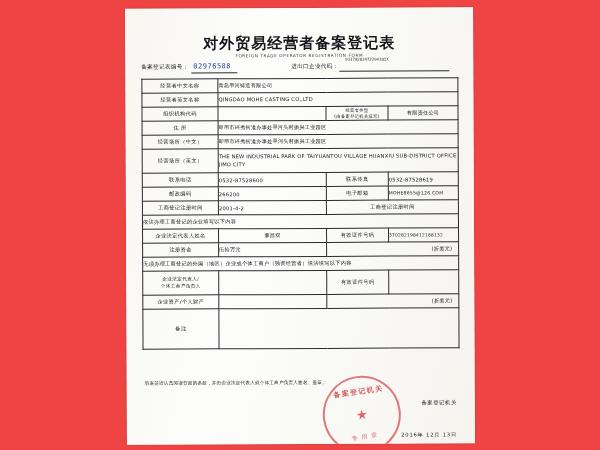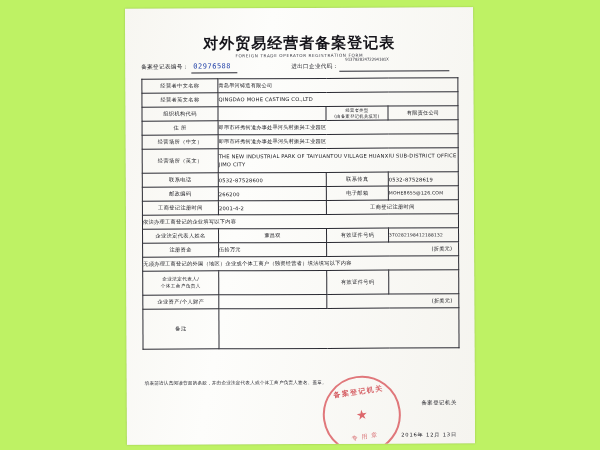--- a/index.html
+++ b/index.html
@@ -10,21 +10,21 @@
   body {
     width: 600px;
     height: 450px;
     overflow: hidden;
     font-family: "DejaVu Sans", "Liberation Sans", sans-serif;
   }
   #page {
     position: relative;
     width: 600px;
     height: 450px;
-    background: #bef264;
+    background: #ef4444;
   }
   
   #paper {
     position: absolute;
     left: 126px;
     top: 8px;
     width: 348px;
     height: 436px;
     background: #fdfdfa;
     box-shadow: 0 0 2px rgba(0,0,0,0.25);

